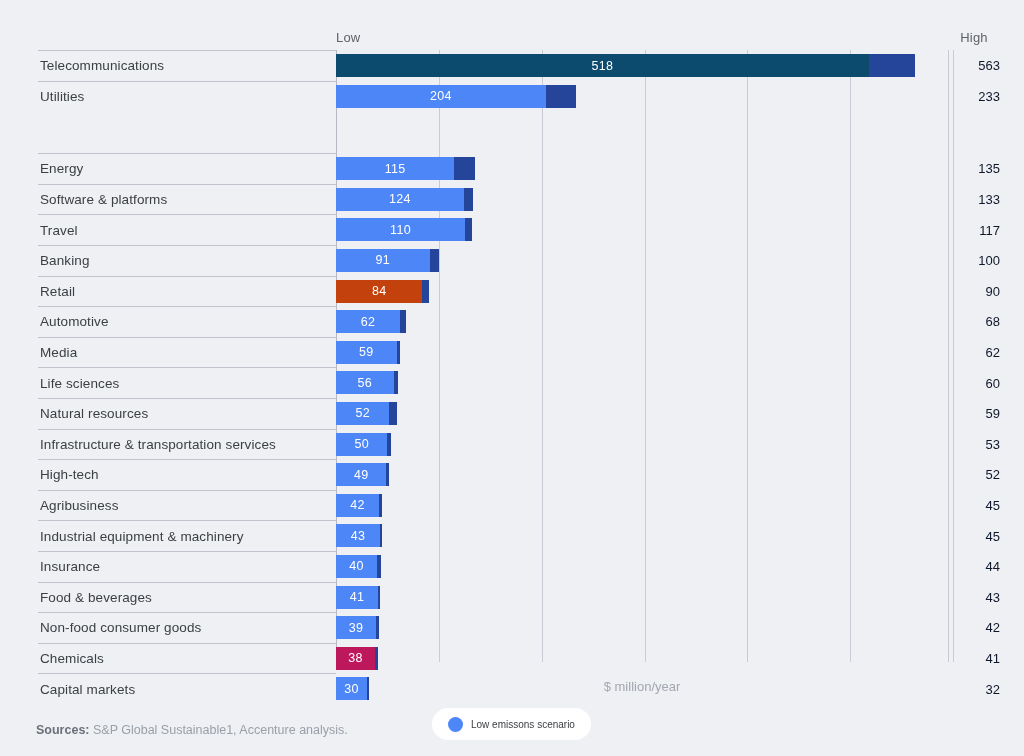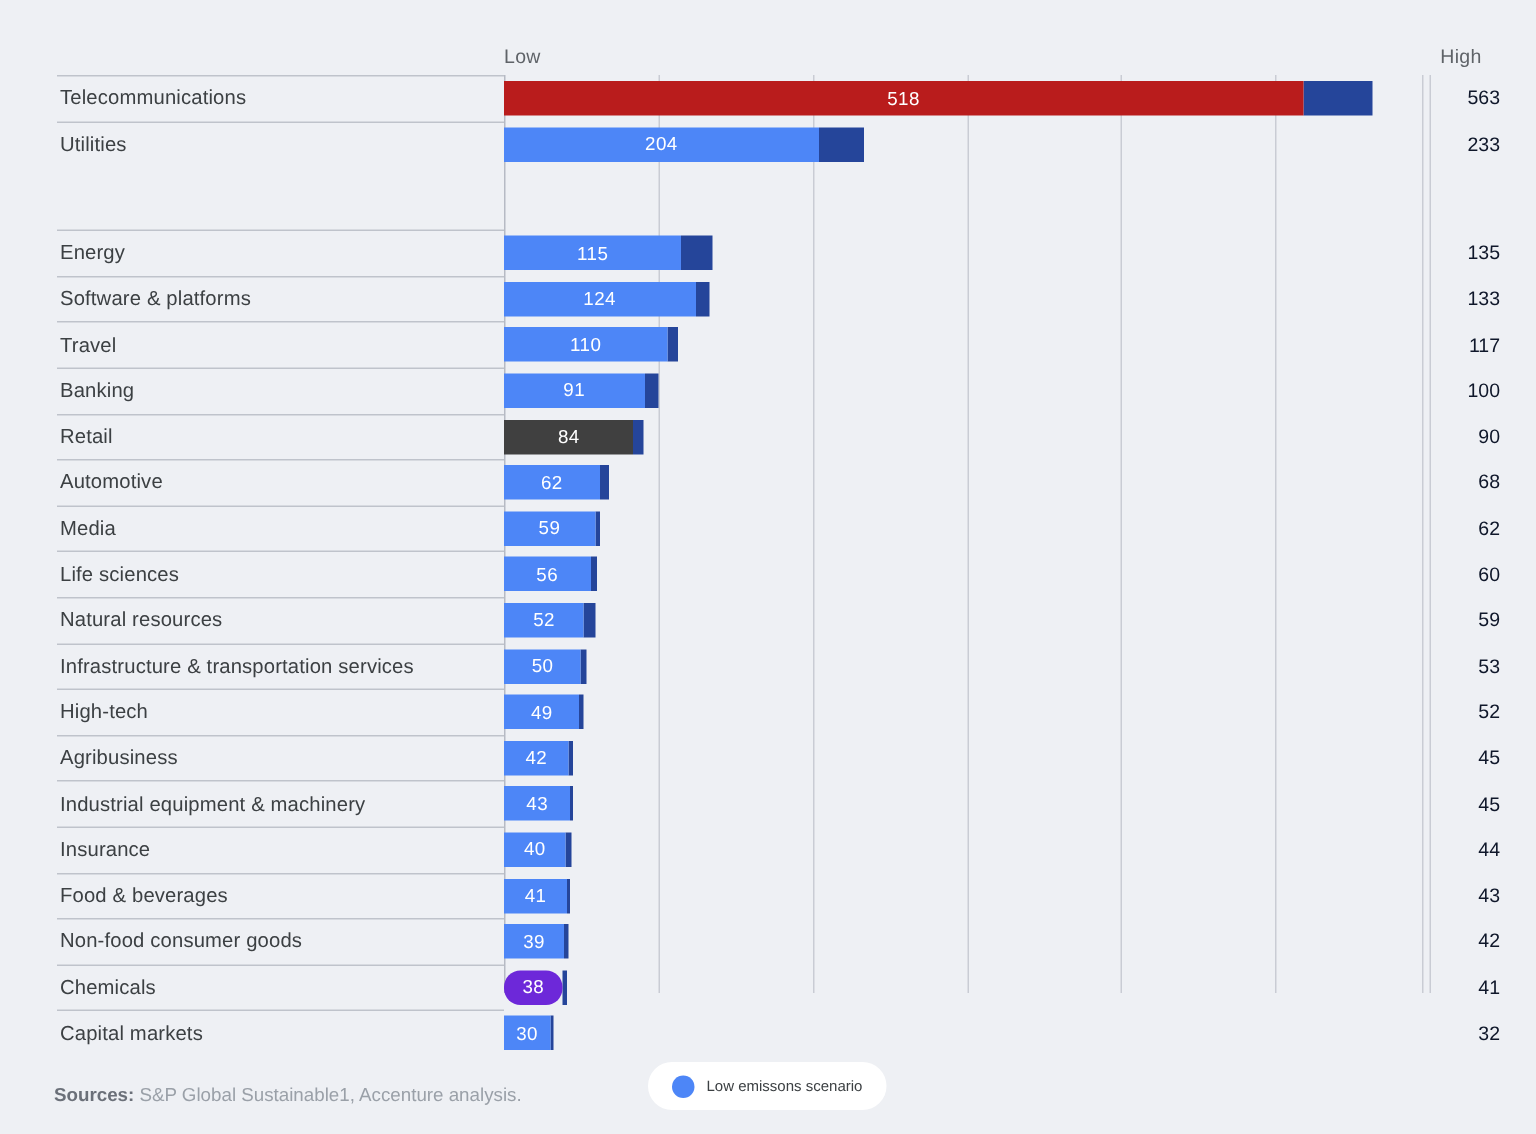--- a/index.html
+++ b/index.html
@@ -202,21 +202,21 @@
         <div class="gridline" style="left: 644.55px;"></div>
         <div class="gridline" style="left: 747.4px;"></div>
         <div class="gridline" style="left: 850.25px;"></div>
         <div class="gridline" style="left: 953.1px;"></div>
       </div>
     <div id="rows">
         <div class="row" style="height: 30.6px;">
           <div class="row-divider"></div>
           <div class="row-label">Telecommunications</div>
           <div class="bar-wrap">
-            <div class="bar-low" style="width: 532.763px; background: #b91c1c;">
+            <div class="bar-low" style="width: 532.763px; background: #0c4a6e;">
               <span class="bar-value">518</span>
             </div>
             <div class="bar-high" style="width: 46.2825px; background: rgb(37, 69, 154);"></div>
           </div>
           <div class="row-high-value">563</div>
         </div>
         <div class="row" style="height: 30.6px;">
           <div class="row-divider"></div>
           <div class="row-label">Utilities</div>
           <div class="bar-wrap">
@@ -246,21 +246,21 @@
               <span class="bar-value">124</span>
             </div>
             <div class="bar-high" style="width: 9.2565px; background: rgb(37, 69, 154);"></div>
           </div>
           <div class="row-high-value">133</div>
         </div>
         <div class="row" style="height: 30.6px;">
           <div class="row-divider"></div>
           <div class="row-label">Travel</div>
           <div class="bar-wrap">
-            <div class="bar-low" style="width: 109px; background: rgb(77, 134, 247);">
+            <div class="bar-low" style="width: 129px; background: rgb(77, 134, 247);">
               <span class="bar-value">110</span>
             </div>
             <div class="bar-high" style="width: 7.1995px; background: rgb(37, 69, 154);"></div>
           </div>
           <div class="row-high-value">117</div>
         </div>
         <div class="row" style="height: 30.6px;">
           <div class="row-divider"></div>
           <div class="row-label">Banking</div>
           <div class="bar-wrap">
@@ -268,21 +268,21 @@
               <span class="bar-value">91</span>
             </div>
             <div class="bar-high" style="width: 9.2565px; background: rgb(37, 69, 154);"></div>
           </div>
           <div class="row-high-value">100</div>
         </div>
         <div class="row" style="height: 30.6px;">
           <div class="row-divider"></div>
           <div class="row-label">Retail</div>
           <div class="bar-wrap">
-            <div class="bar-low" style="width: 86.394px; background: #404040;">
+            <div class="bar-low" style="width: 86.394px; background: #c2410c;">
               <span class="bar-value">84</span>
             </div>
             <div class="bar-high" style="width: 6.171px; background: rgb(37, 69, 154);"></div>
           </div>
           <div class="row-high-value">90</div>
         </div>
         <div class="row" style="height: 30.6px;">
           <div class="row-divider"></div>
           <div class="row-label">Automotive</div>
           <div class="bar-wrap">
@@ -400,41 +400,42 @@
               <span class="bar-value">39</span>
             </div>
             <div class="bar-high" style="width: 3.0855px; background: rgb(37, 69, 154);"></div>
           </div>
           <div class="row-high-value">42</div>
         </div>
         <div class="row" style="height: 30.6px;">
           <div class="row-divider"></div>
           <div class="row-label">Chemicals</div>
           <div class="bar-wrap">
-            <div class="bar-low" style="width: 39.083px; background: #6d28d9; border-radius: 11px;">
+            <div class="bar-low" style="width: 39.083px; background: #be185d;">
               <span class="bar-value">38</span>
             </div>
             <div class="bar-high" style="width: 3.0855px; background: rgb(37, 69, 154);"></div>
           </div>
           <div class="row-high-value">41</div>
         </div>
         <div class="row" style="height: 30.6px;">
           <div class="row-divider"></div>
           <div class="row-label">Capital markets</div>
           <div class="bar-wrap">
             <div class="bar-low" style="width: 30.855px; background: rgb(77, 134, 247);">
               <span class="bar-value">30</span>
             </div>
             <div class="bar-high" style="width: 2.057px; background: rgb(37, 69, 154);"></div>
           </div>
           <div class="row-high-value">32</div>
         </div>
       </div>
   </div>
 
+  <div id="x-axis-label">$ million/year</div>
 
   <div id="sources">
     <b>Sources:</b><span> S&amp;P Global Sustainable1, Accenture analysis.</span>
   </div>
 
   <div id="legend">
     <div class="legend-item">
       <span class="legend-dot" id="legend-dot-low" style="background: rgb(77, 134, 247);"></span>
       <span class="legend-label">Low emissons scenario</span>
     </div>

